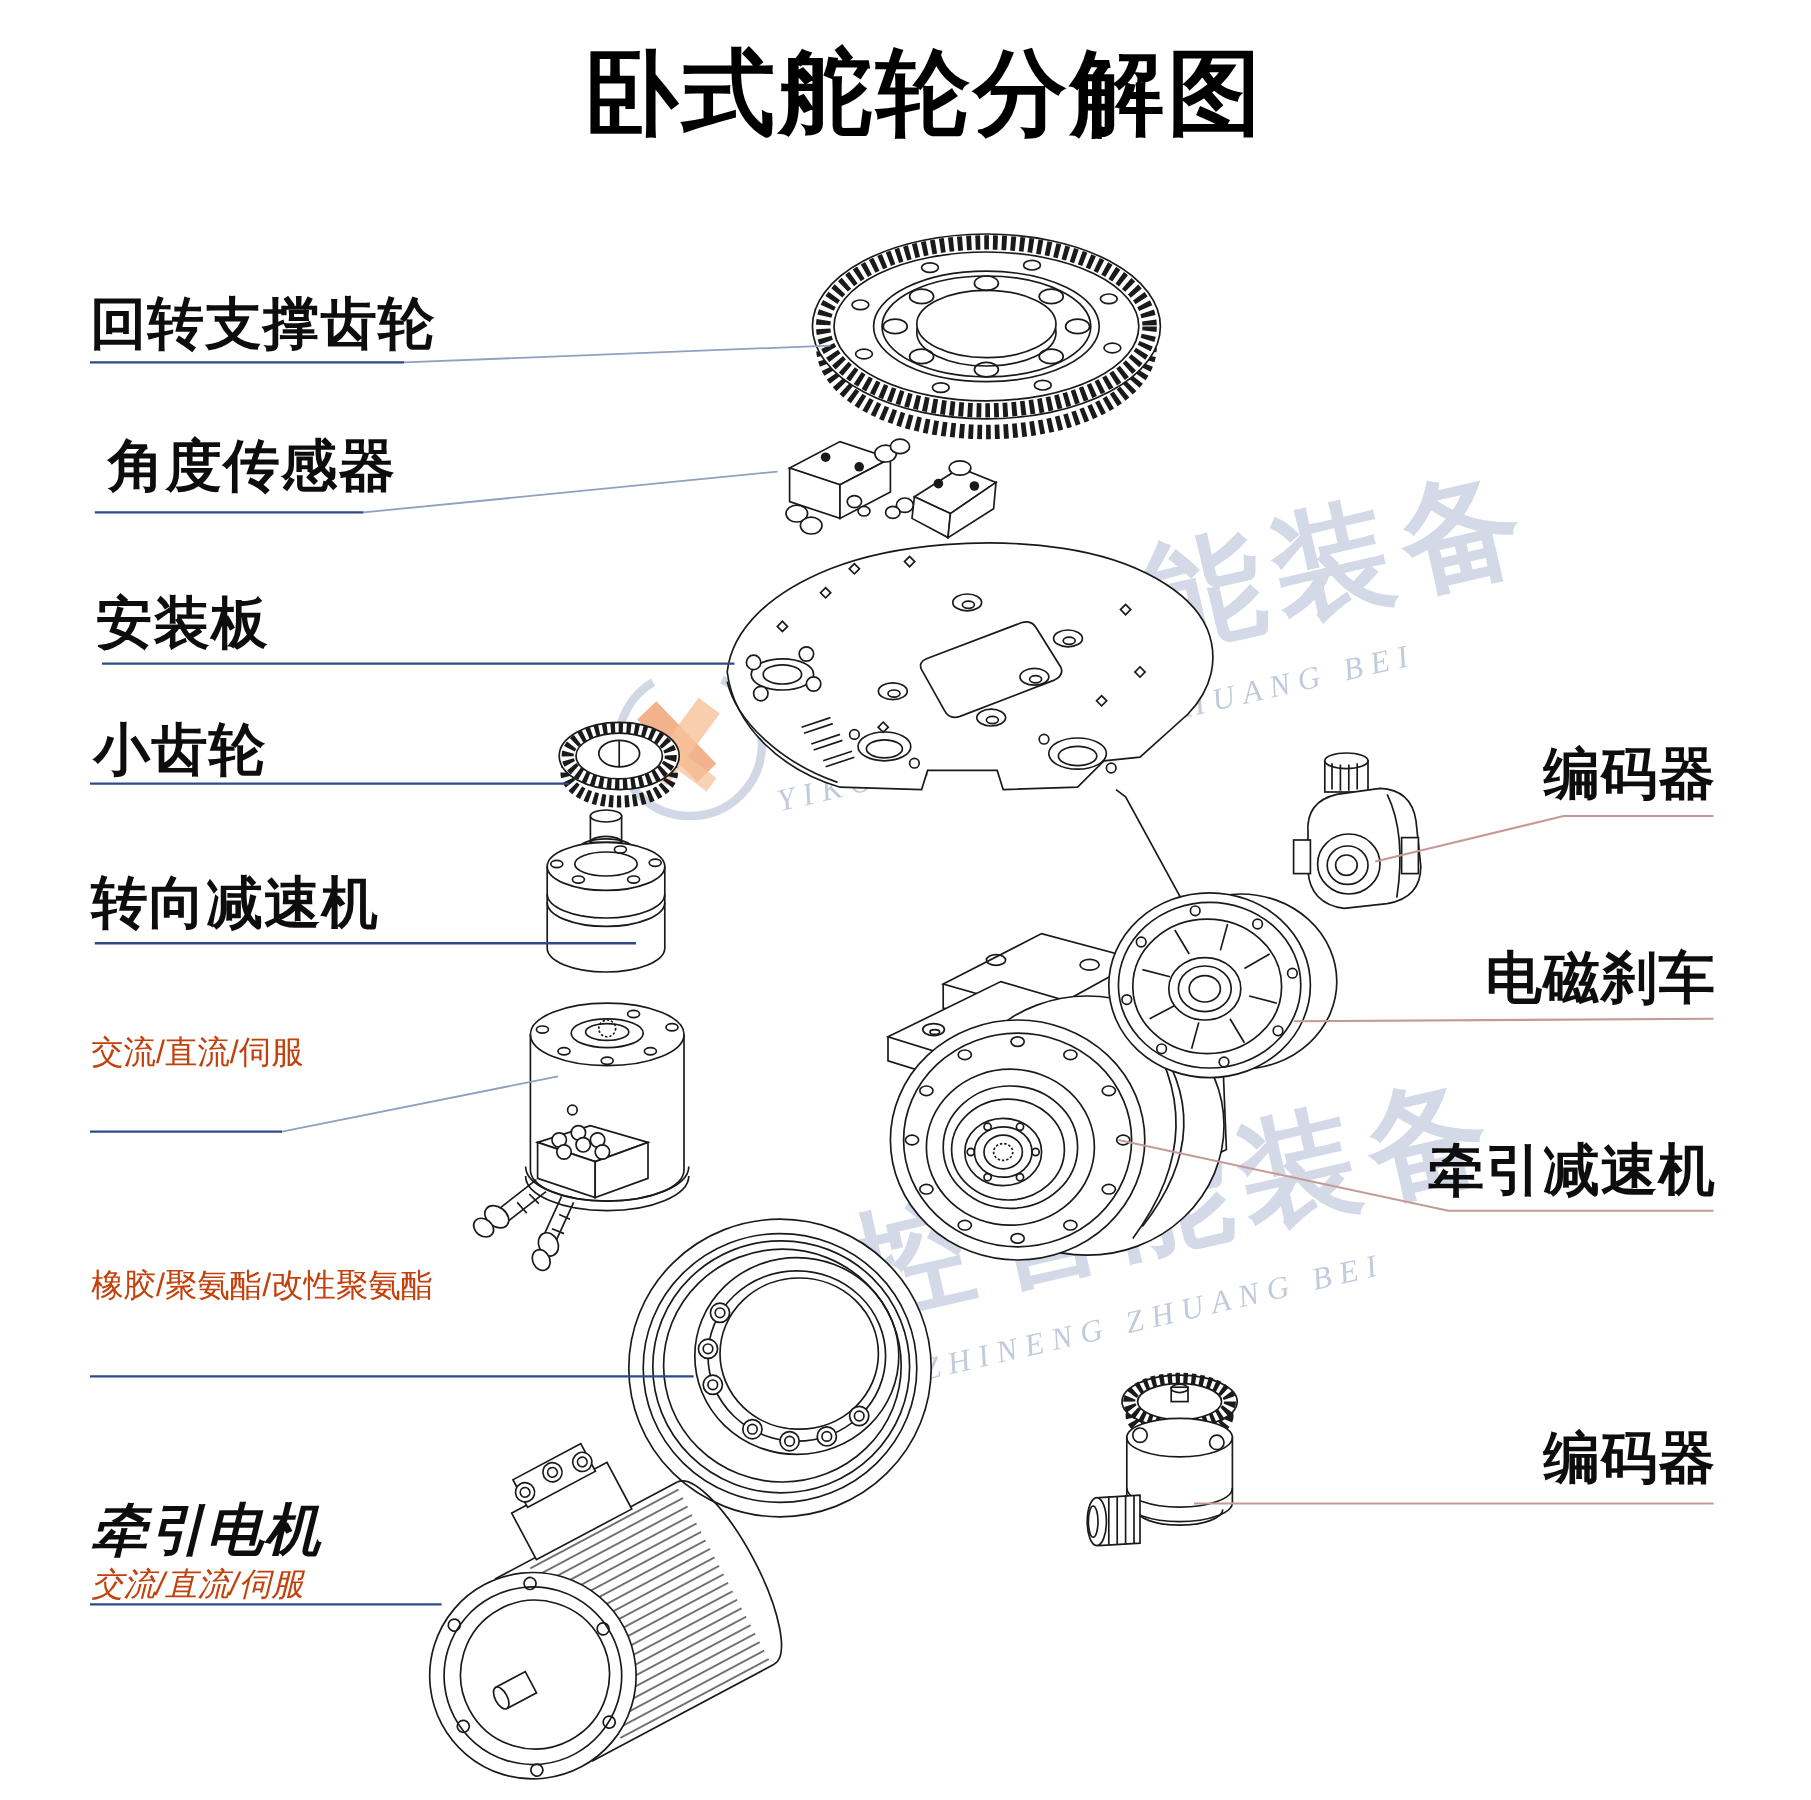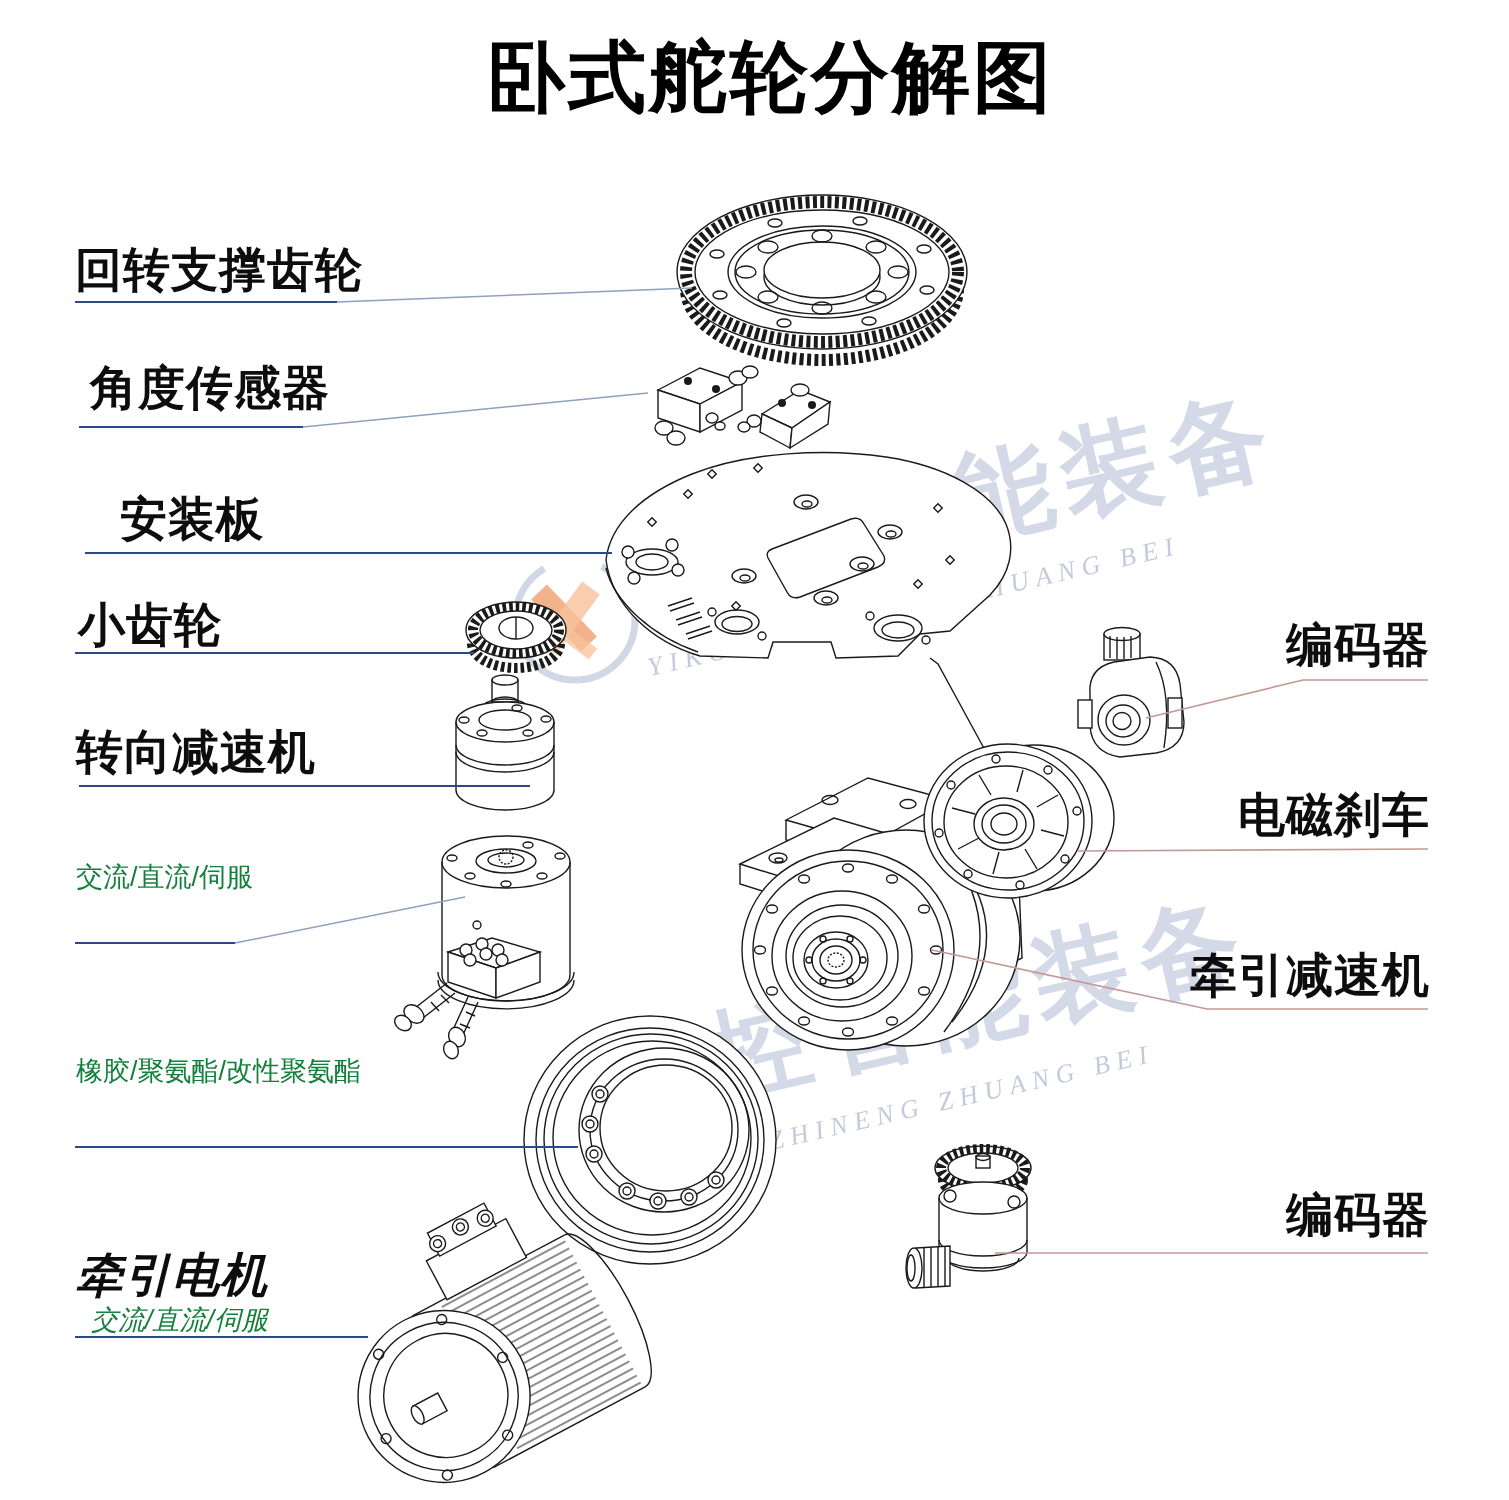--- a/index.html
+++ b/index.html
@@ -1,23 +1,23 @@
 <!DOCTYPE html>
 <html><head>
 <meta charset="utf-8">
 <style>
   html,body{margin:0;padding:0;}
   body{width:1509px;height:1500px;background:#ffffff;position:relative;overflow:hidden;
        font-family:"Liberation Sans",sans-serif;}
   .title{position:absolute;top:26px;left:0;width:1509px;text-align:center;
          font-size:78px;font-weight:800;letter-spacing:3px;color:#000;padding-left:16px;}
   svg.canvas{position:absolute;left:0;top:0;}
-  .lbl{position:absolute;color:#0d0d0d;text-align:right;}
+  .lbl{position:absolute;color:#0d0d0d;}
   .lbl .main{font-size:47px;font-weight:800;line-height:1.05;letter-spacing:1px;white-space:nowrap;}
-  .lbl .sub{font-size:27px;font-weight:500;margin-top:3px;letter-spacing:0;white-space:nowrap;color:#15803d;}
+  .lbl .sub{font-size:27px;font-weight:500;margin-top:3px;letter-spacing:0;white-space:nowrap;color:#c2410c;}
   .lbl.rgt{text-align:right;}
   
   .w{fill:#ffffff;stroke:#1a1a1a;stroke-width:1.4;}
   .n{fill:none;stroke:#1a1a1a;stroke-width:1.4;}
   .teeth{fill:none;stroke:#1a1a1a;stroke-width:12;stroke-dasharray:4 3.4;}
   .teeth2{fill:none;stroke:#1a1a1a;stroke-width:10;stroke-dasharray:3.6 3;}
   .lead-l{stroke:#2e4a86;stroke-width:2;fill:none;}
   .lead-l2{stroke:#8fa0c0;stroke-width:1.5;fill:none;}
   .lead-r{stroke:#c49a96;stroke-width:1.7;fill:none;}
   .wm-cn{font-size:100px;font-weight:700;fill:#c9d0e0;opacity:.8;letter-spacing:10px;
@@ -386,21 +386,21 @@
 </svg>
 
 <div class="title">卧式舵轮分解图</div>
 
 <div class="lbl" style="left:75px;top:245px;">
   <div class="main">回转支撑齿轮</div>
 </div>
 <div class="lbl" style="left:90px;top:363px;">
   <div class="main">角度传感器</div>
 </div>
-<div class="lbl" style="left:80px;top:494px;margin-left:40px;">
+<div class="lbl" style="left:80px;top:494px;">
   <div class="main">安装板</div>
 </div>
 <div class="lbl" style="left:78px;top:600px;">
   <div class="main">小齿轮</div>
 </div>
 <div class="lbl" style="left:76px;top:727px;">
   <div class="main">转向减速机</div>
 </div>
 <div class="lbl" style="left:76px;top:856px;">
   <div class="sub">交流/直流/伺服</div>

